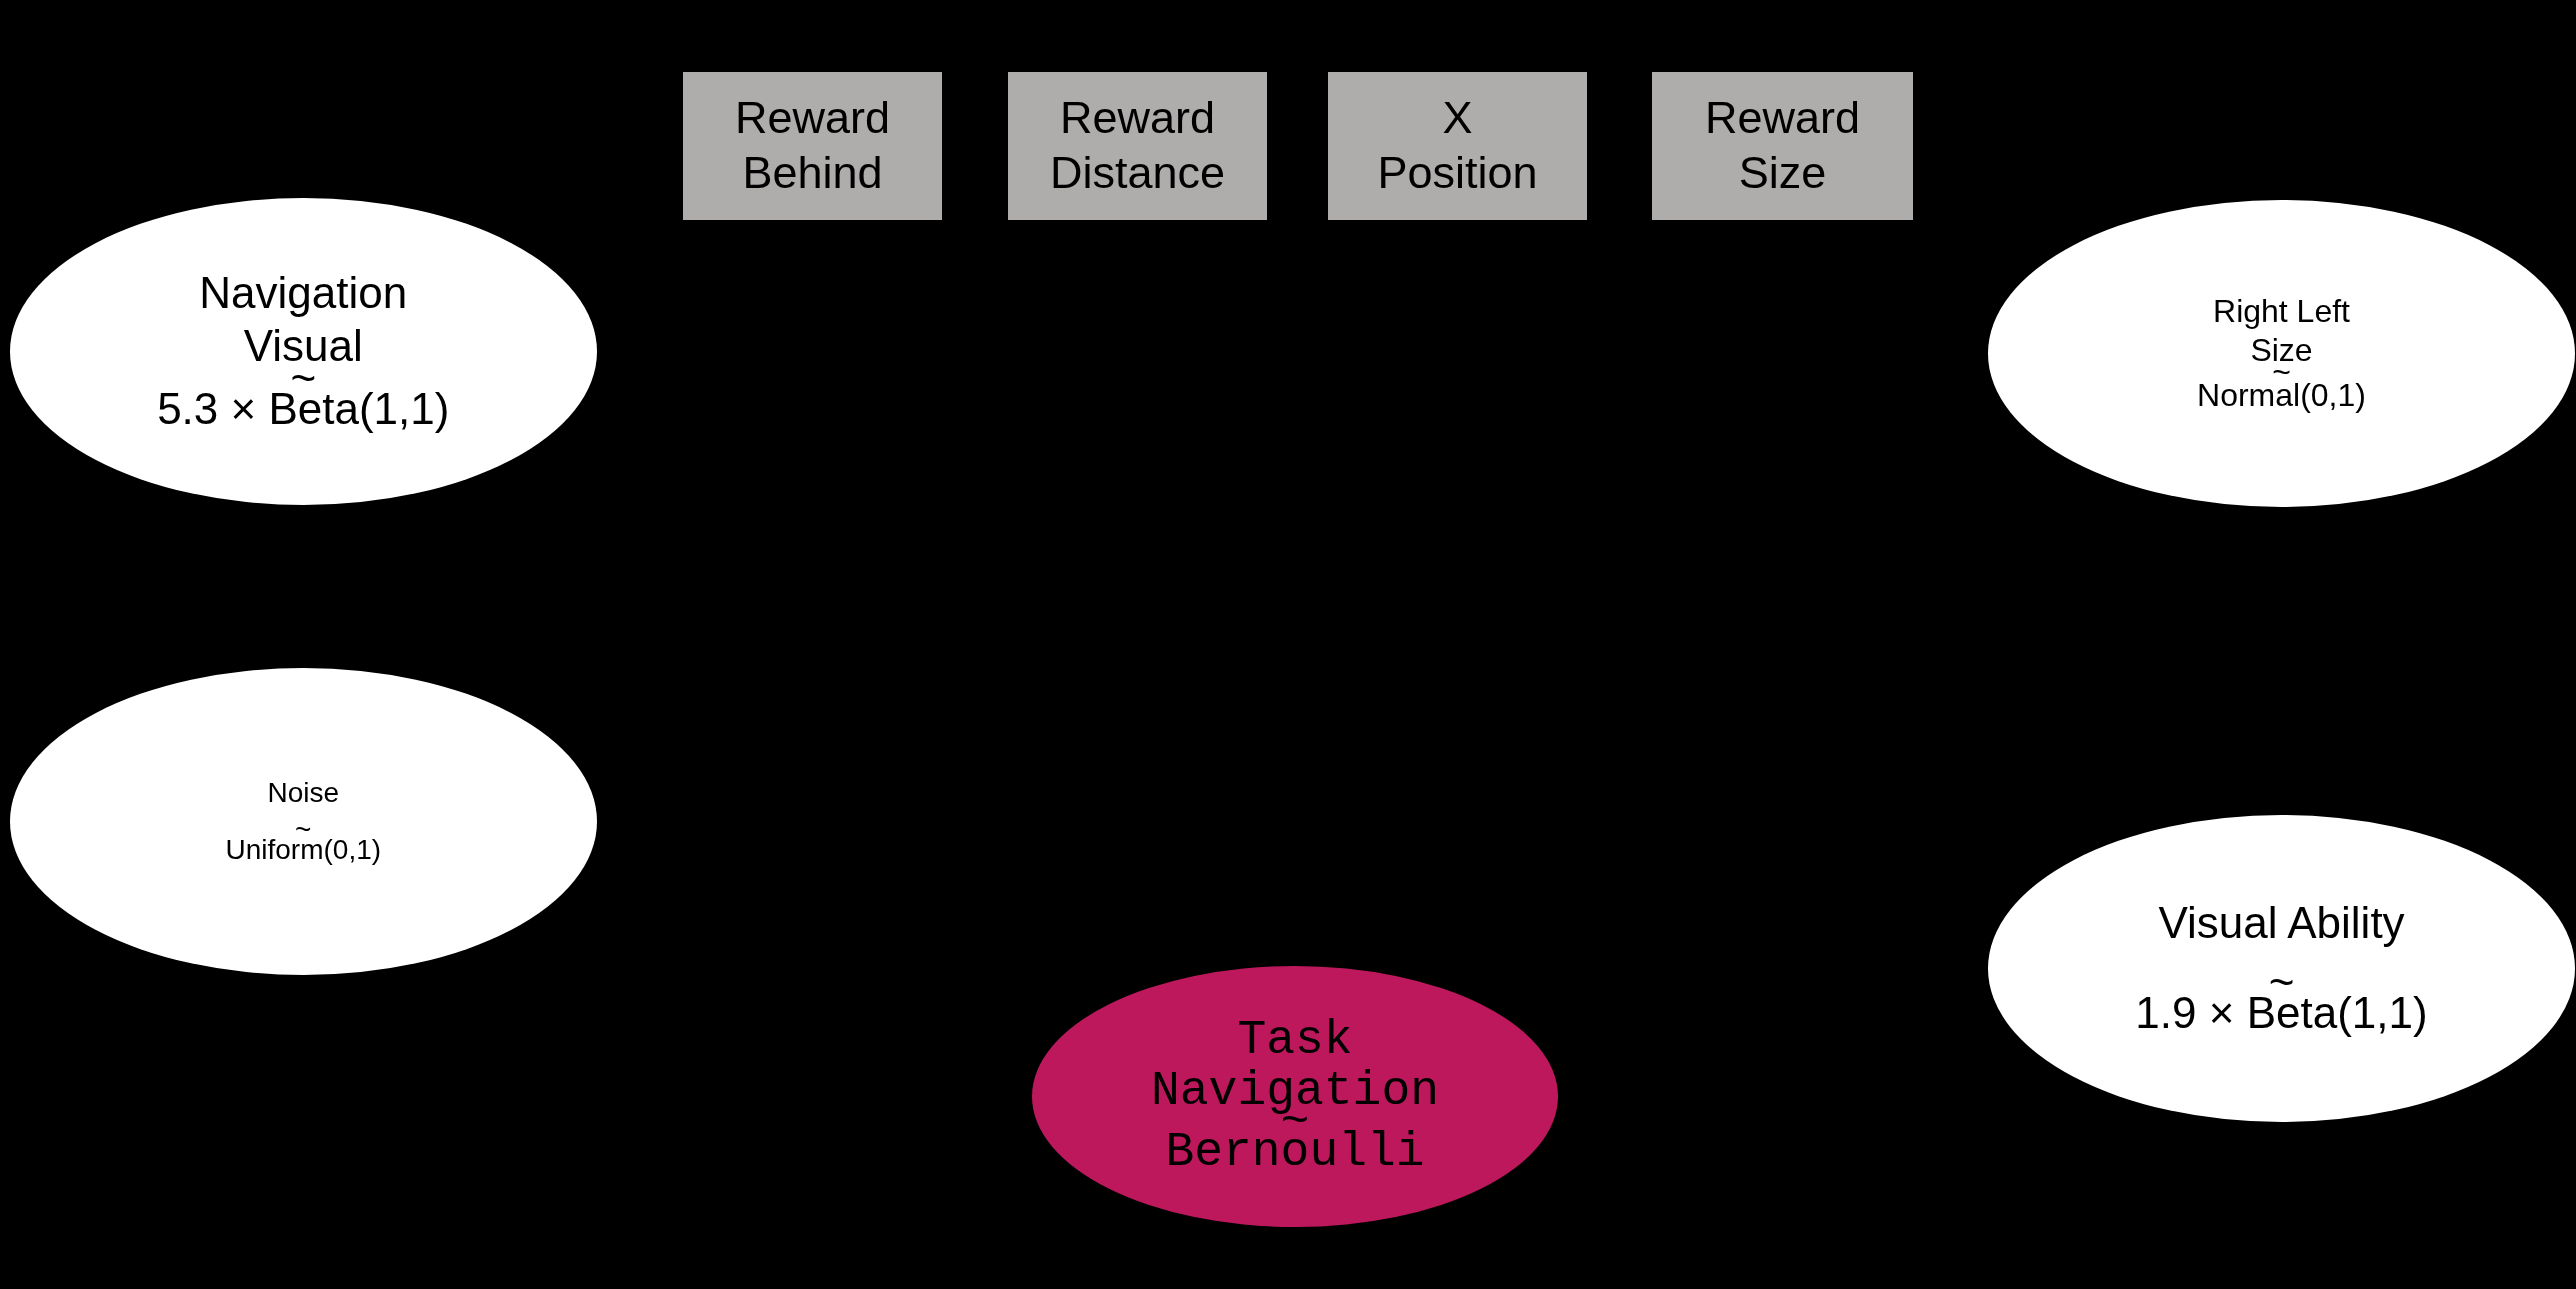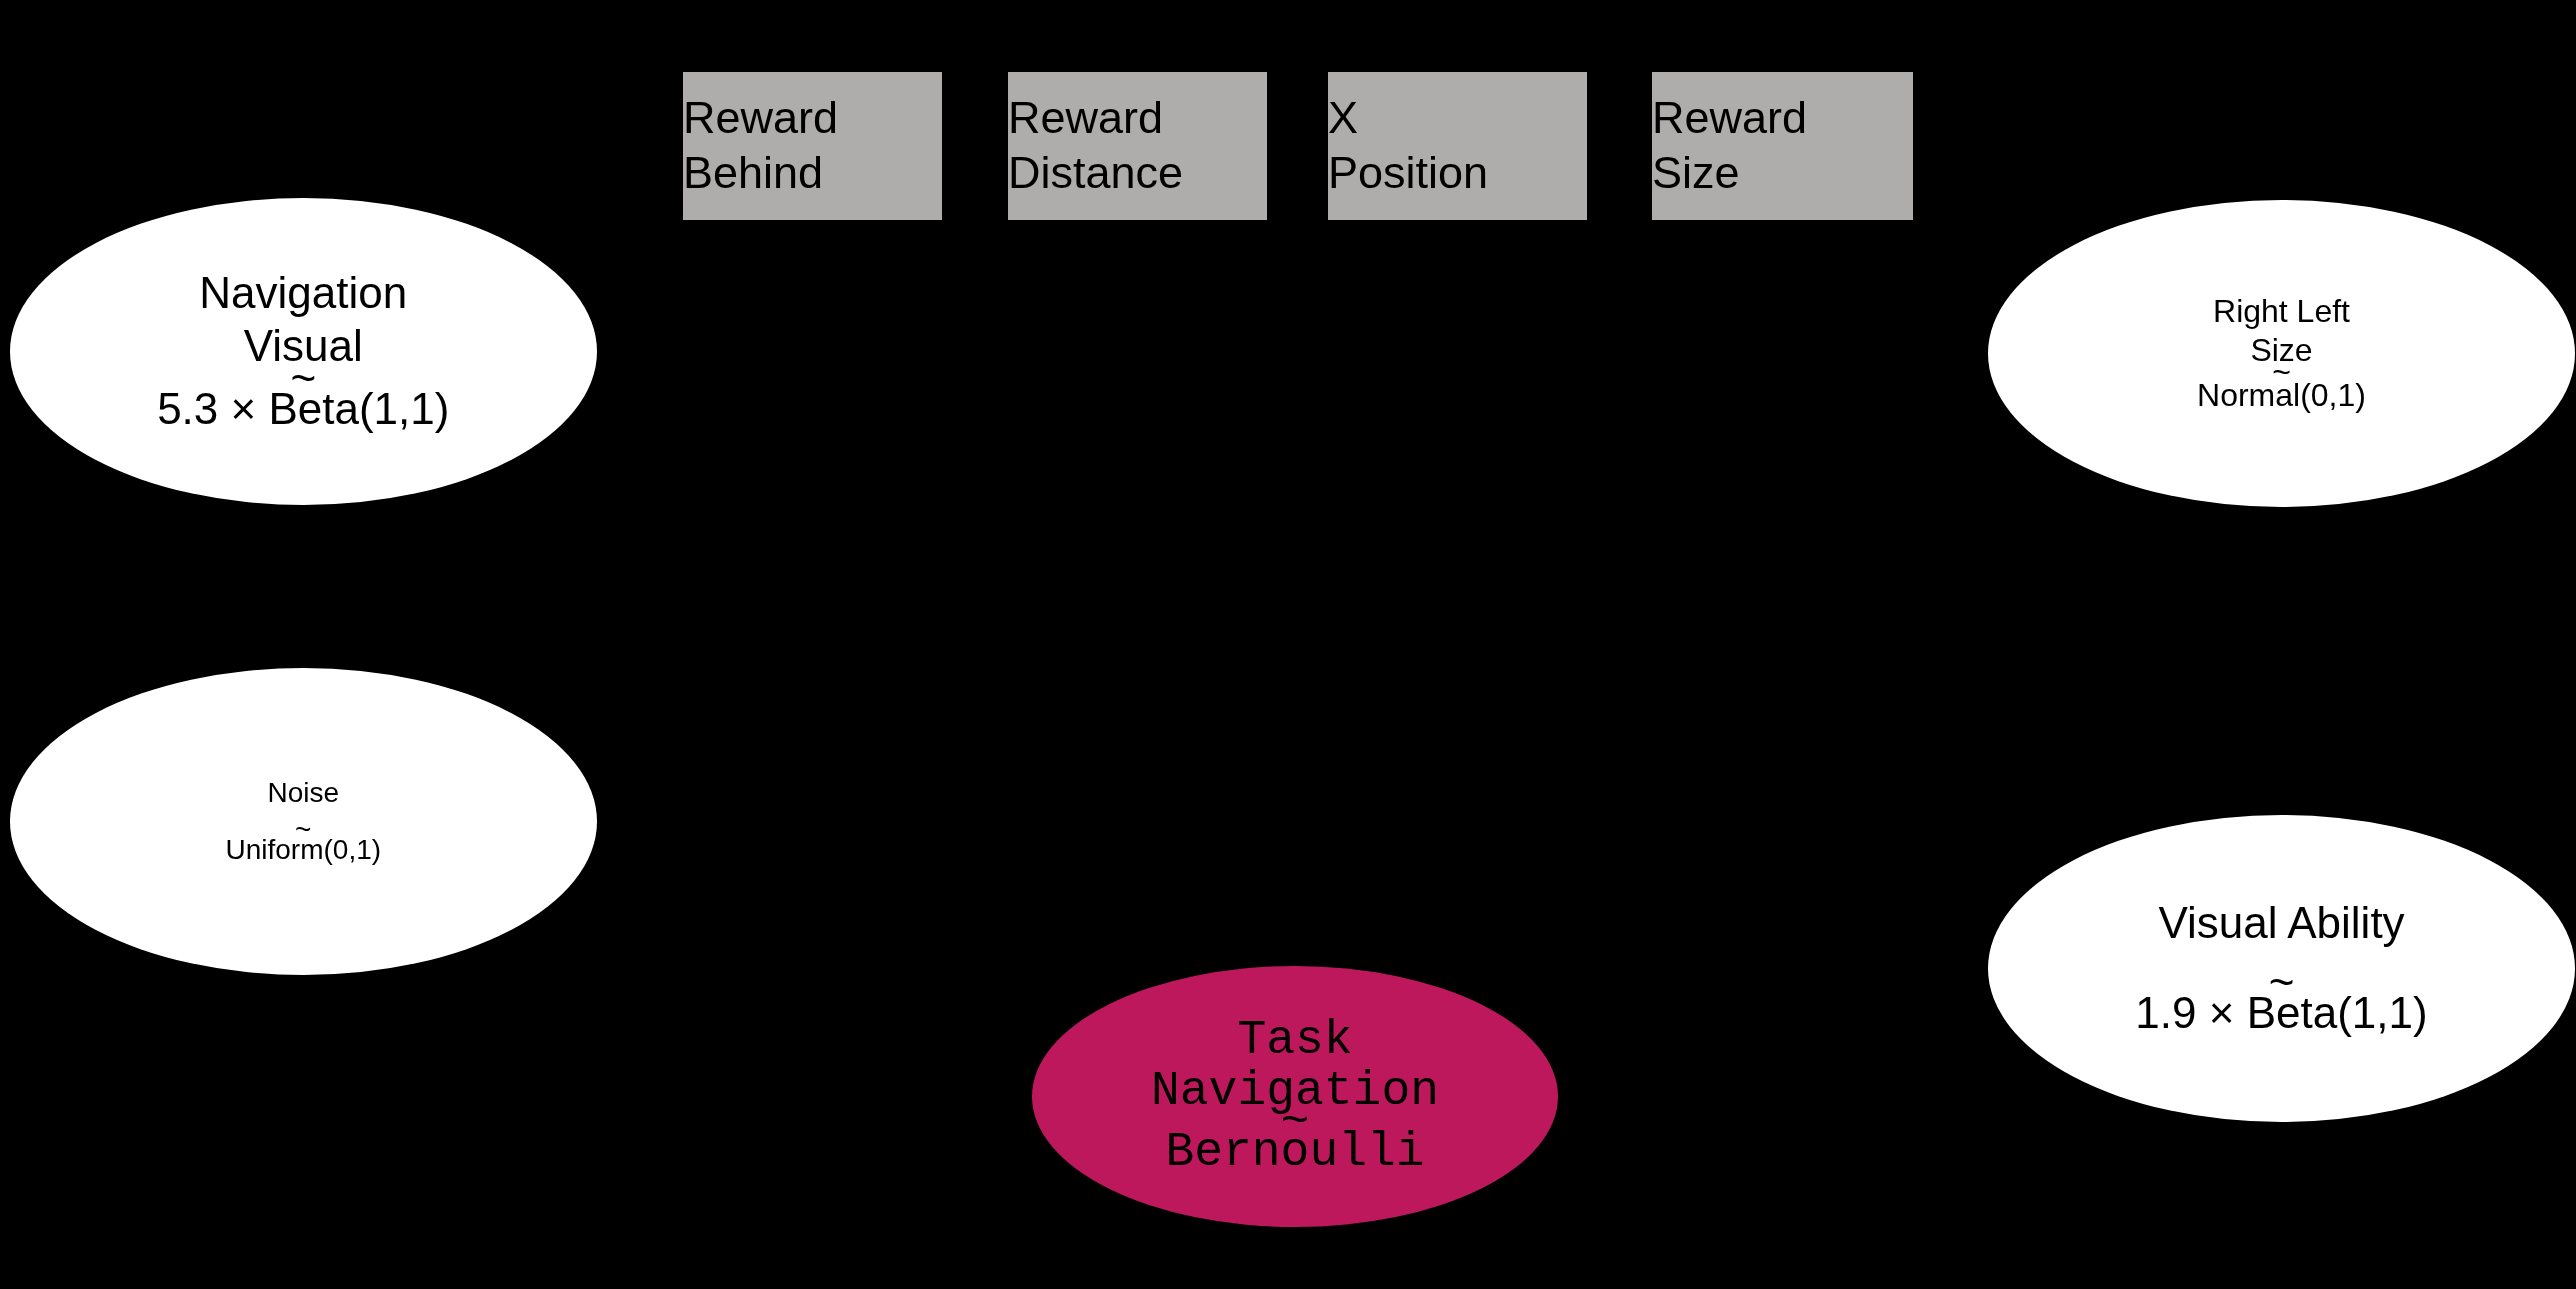--- a/index.html
+++ b/index.html
@@ -16,21 +16,21 @@
     overflow: hidden;
     font-family: "Liberation Sans", sans-serif;
   }
 
   
   .node-rect {
     position: absolute;
     box-sizing: border-box;
     display: flex;
     flex-direction: column;
-    align-items: flex-start;
+    align-items: center;
     justify-content: center;
     text-align: center;
     color: #000000;
     line-height: 1.22;
     white-space: pre;
   }
 
   
   .node-ellipse {
     position: absolute;

